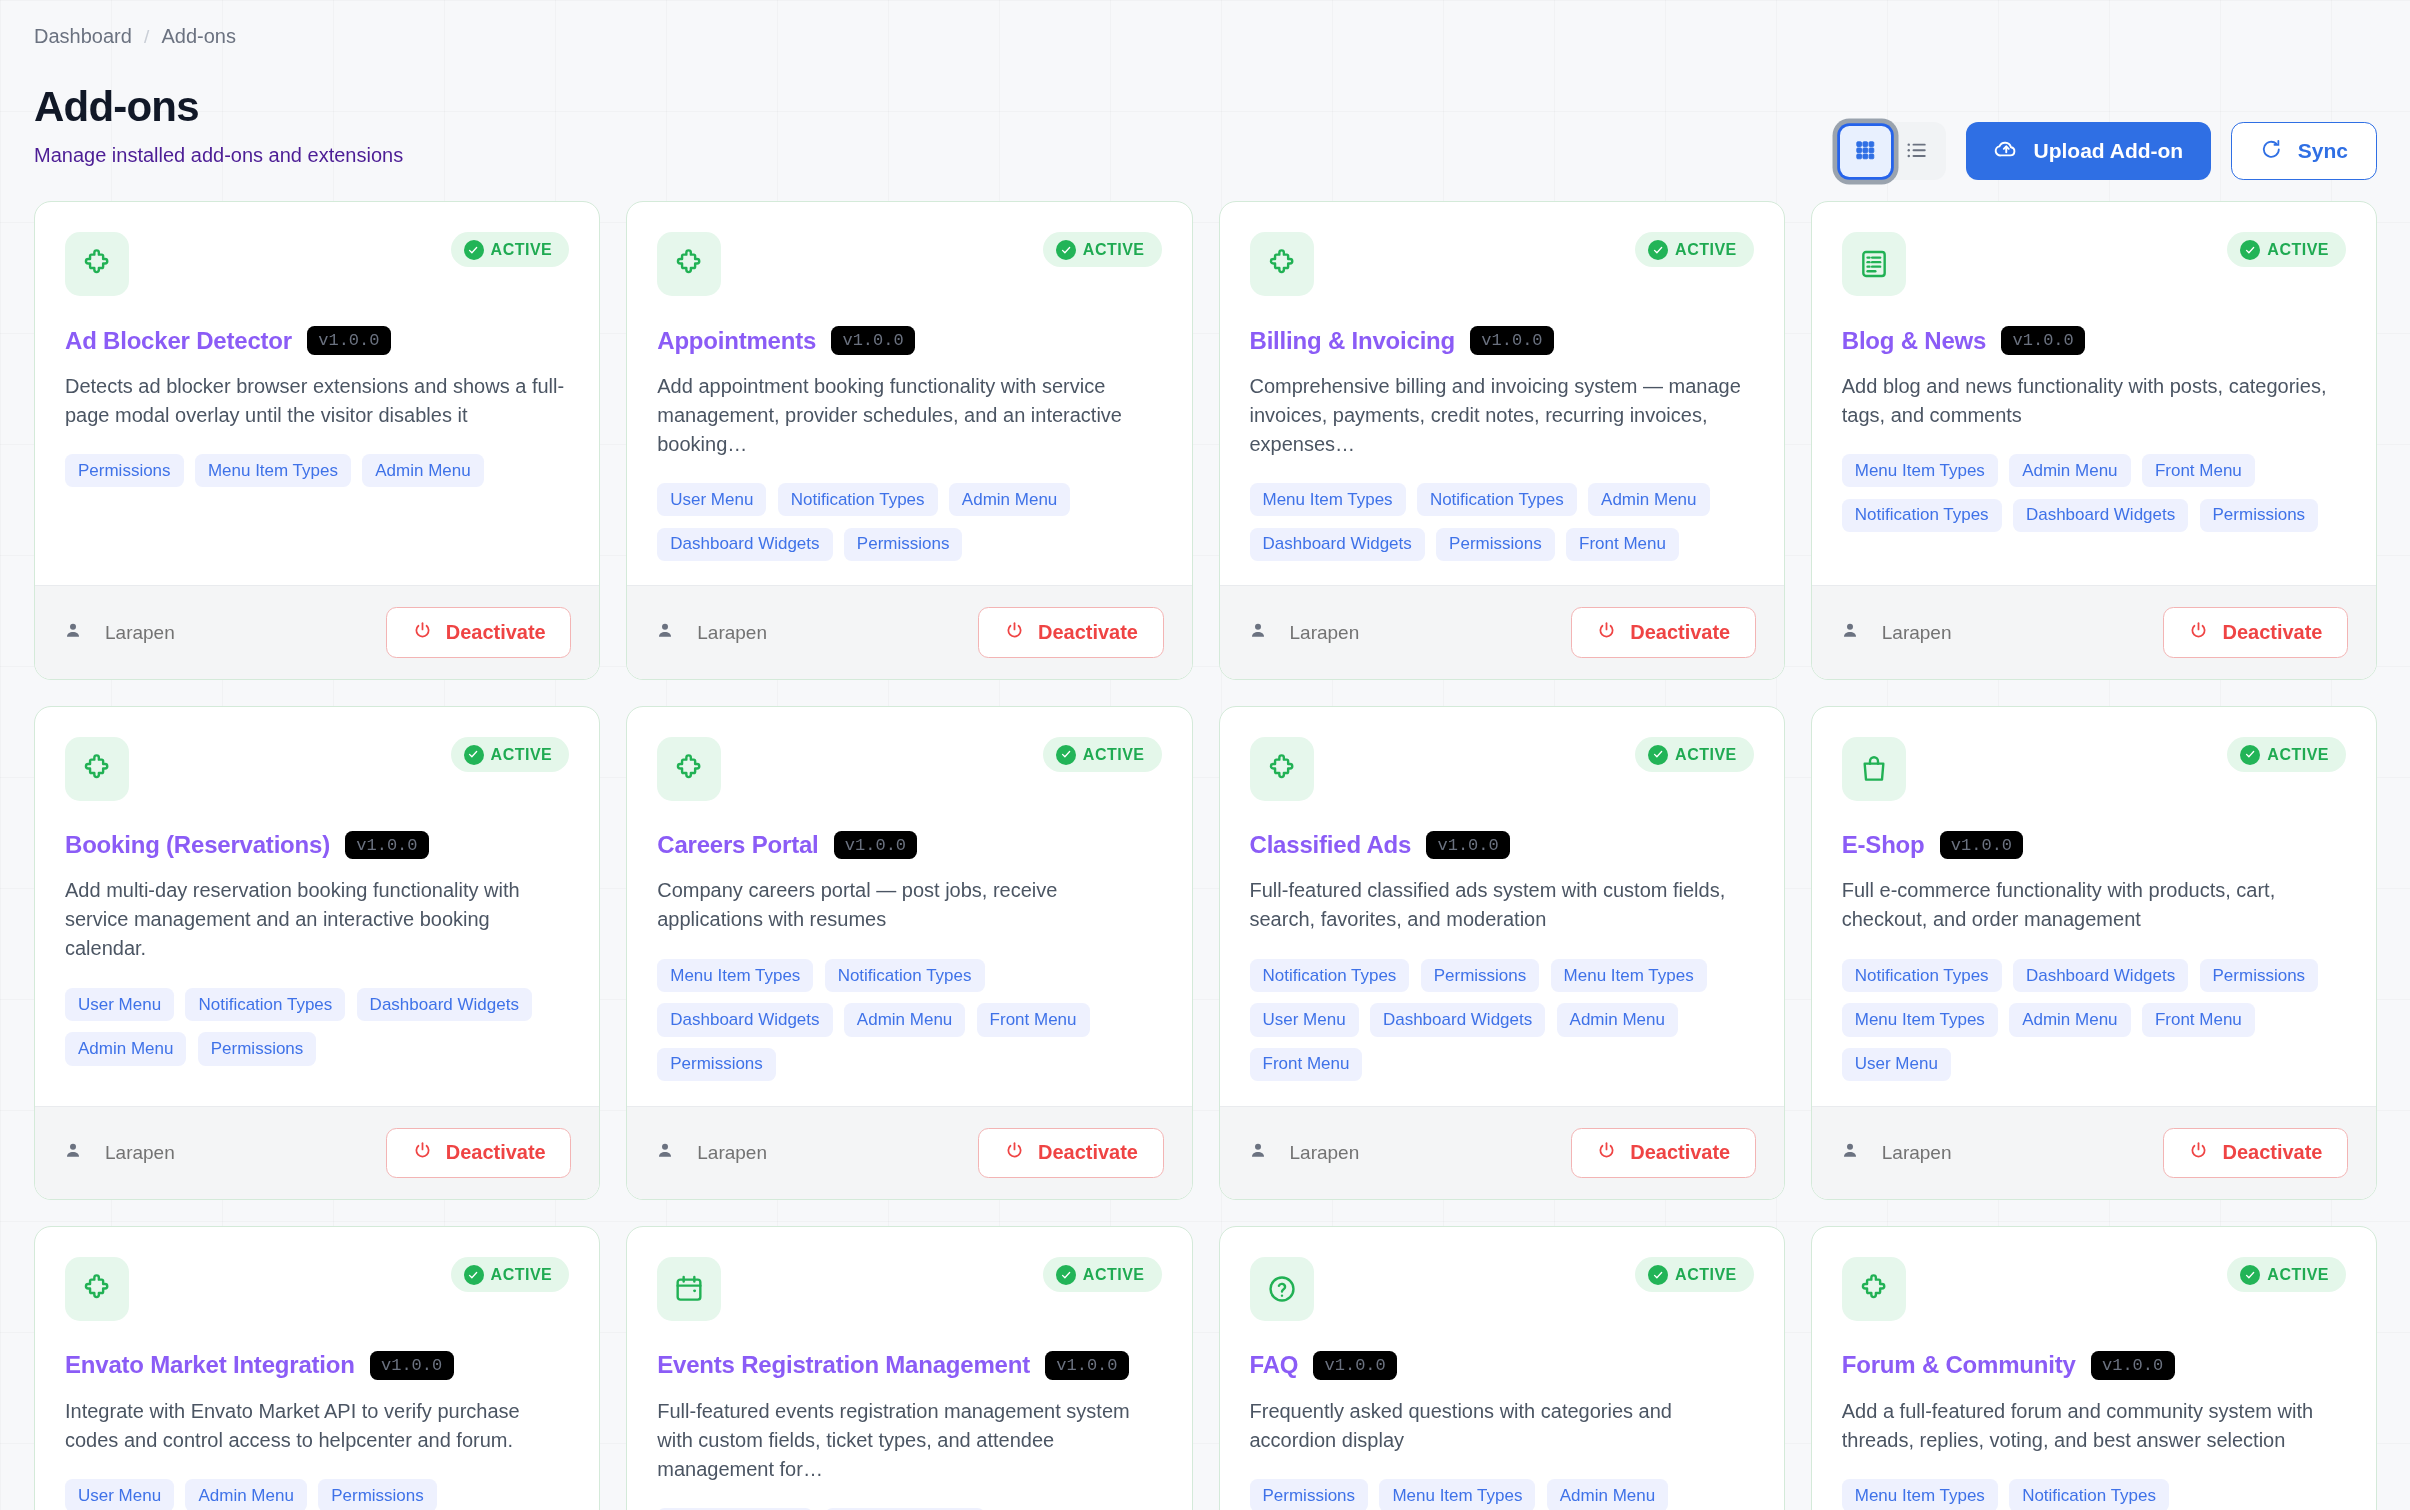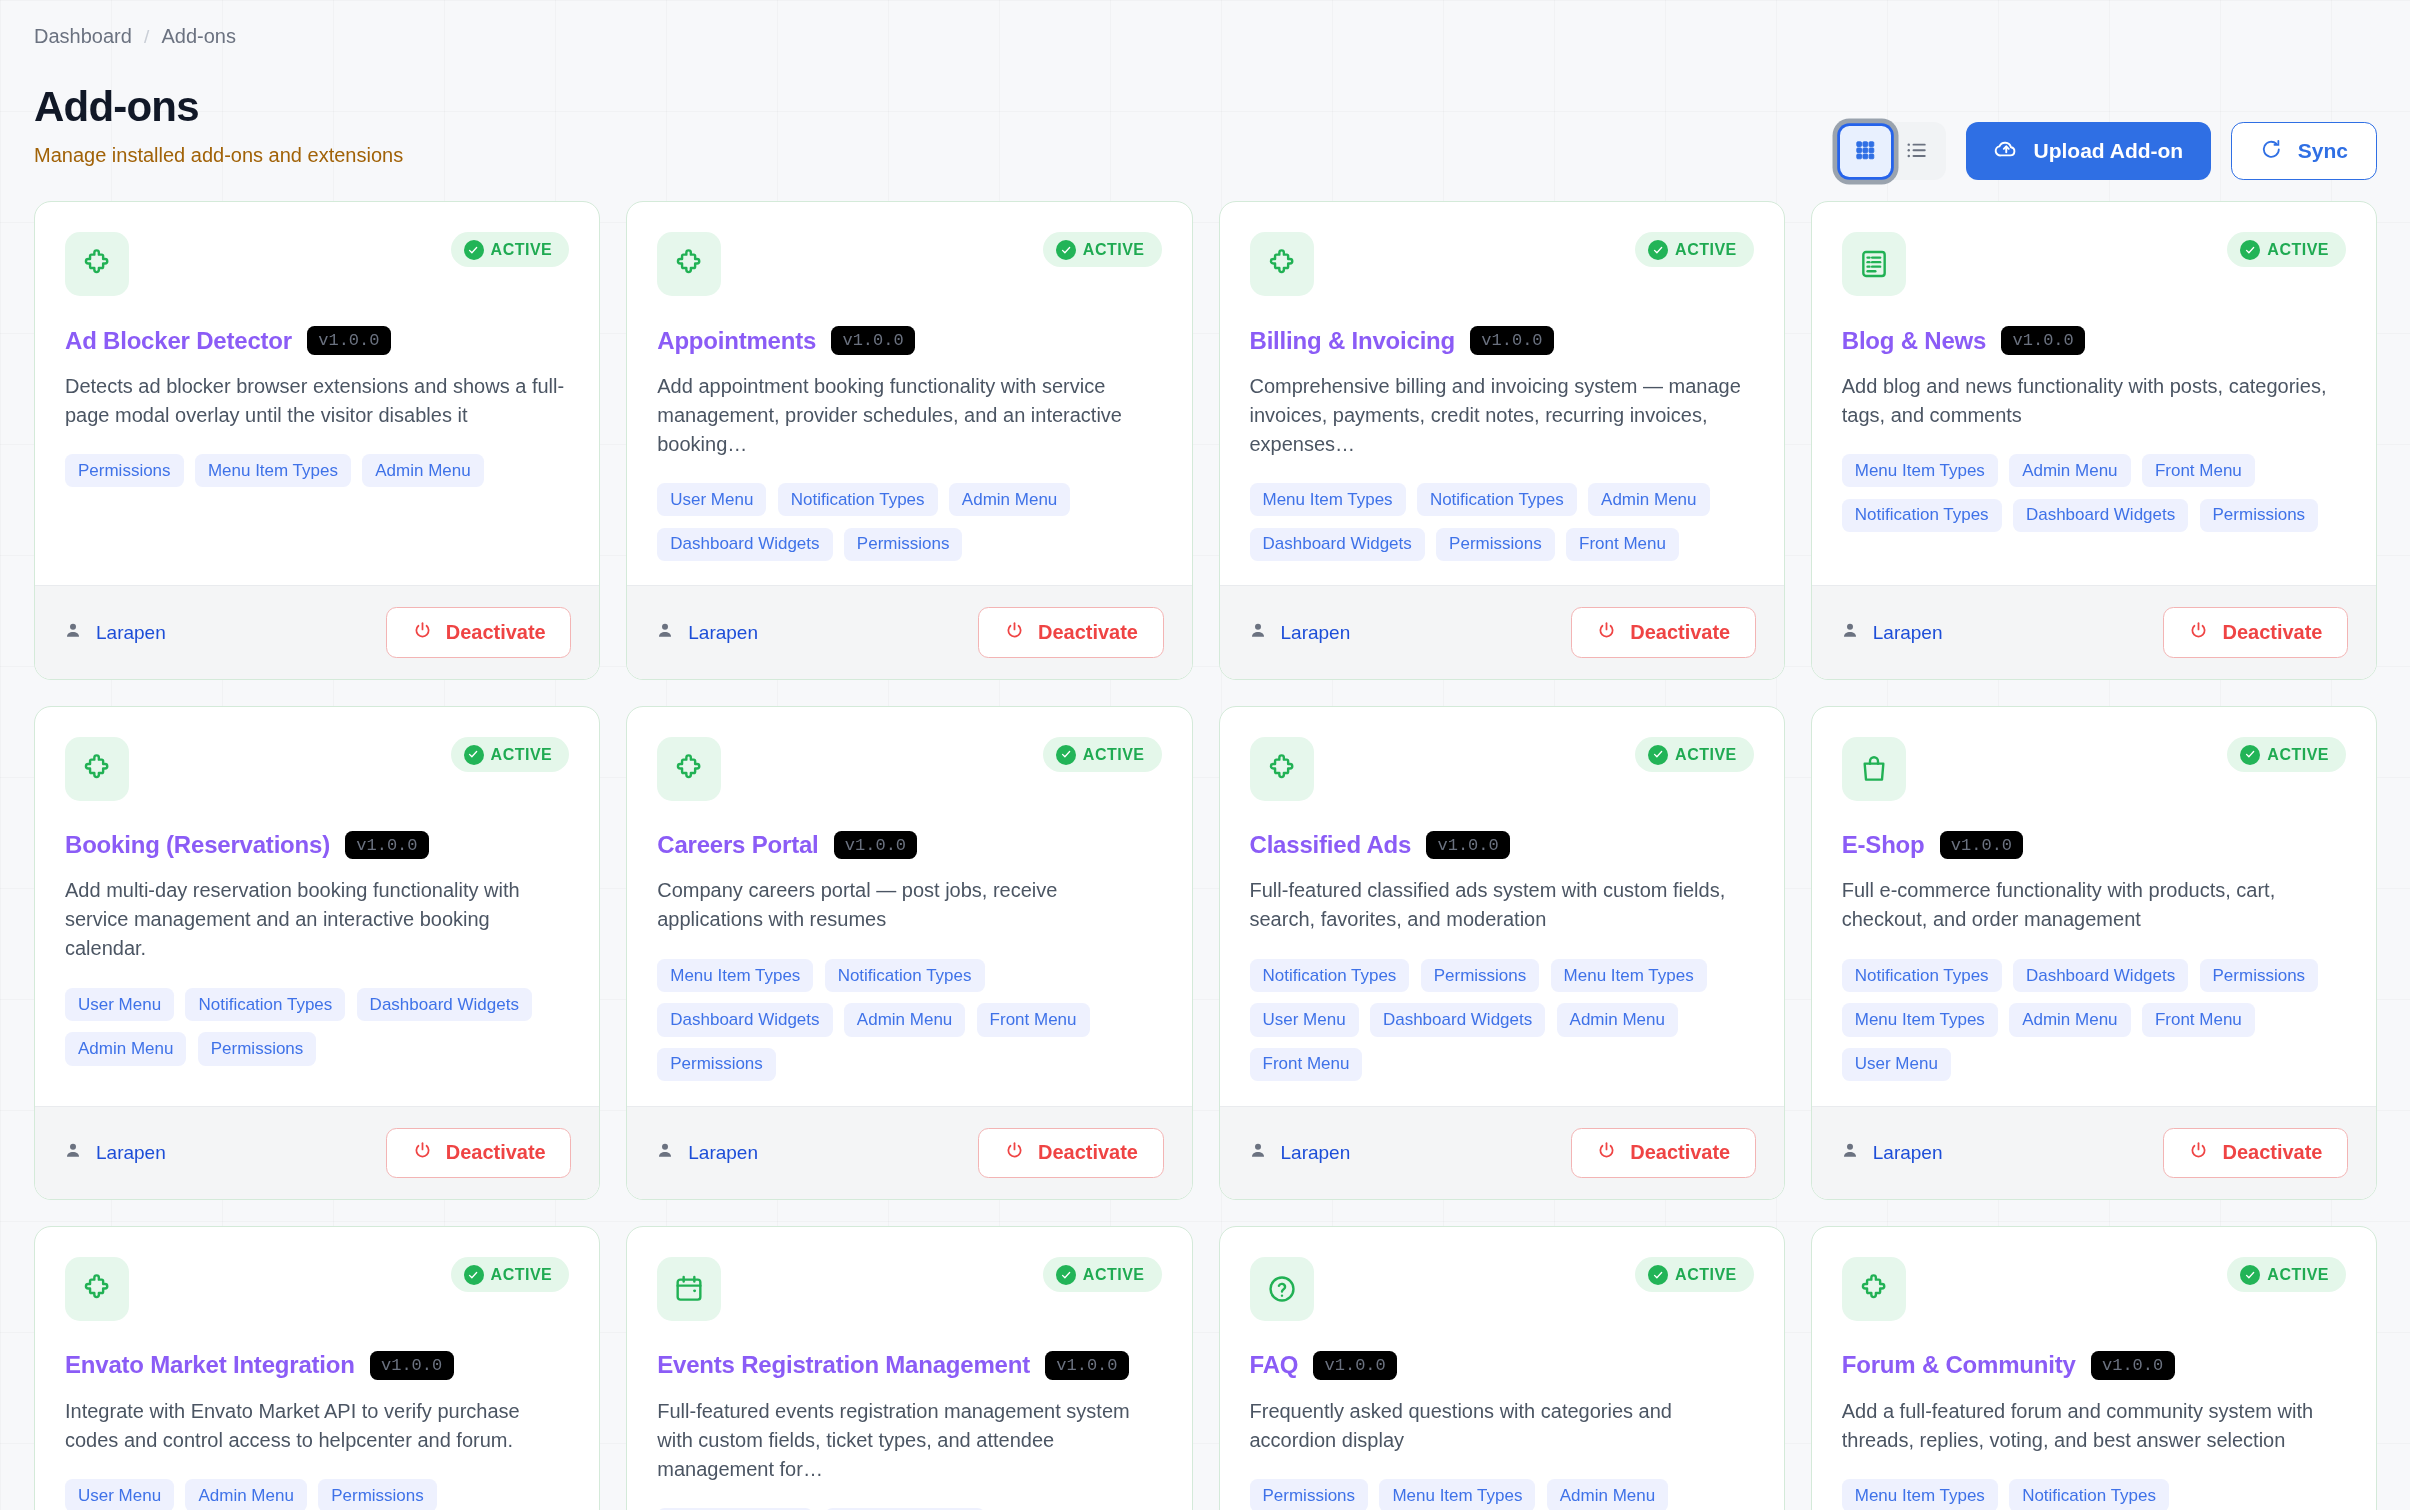--- a/index.html
+++ b/index.html
@@ -46,21 +46,21 @@
   .header-left h1 {
     font-size: 42px;
     font-weight: 700;
     letter-spacing: -0.8px;
     color: #111827;
     line-height: 1.1;
   }
   .header-left .subtitle {
     margin-top: 13px;
     font-size: 20px;
-    color: #a16207;
+    color: #4c1d95;
   }
   .header-actions {
     display: flex;
     align-items: center;
     gap: 20px;
     margin-top: 38px;
   }
 
   
   .view-toggle {
@@ -221,23 +221,23 @@
     background: #f4f5f6;
     border-top: 1.4px solid #e9ebee;
     padding: 21px 28px;
     display: flex;
     align-items: center;
     justify-content: space-between;
   }
   .author {
     display: flex;
     align-items: center;
-    gap: 13px;
+    gap: 22px;
     font-size: 19px;
-    color: #1d4ed8;
+    color: #737373;
   }
   .author svg { fill: #6b7280; }
 
   .deactivate-btn {
     display: inline-flex;
     align-items: center;
     gap: 13px;
     background: #ffffff;
     color: #ef4444;
     border: 1.4px solid #f3b4b4;

